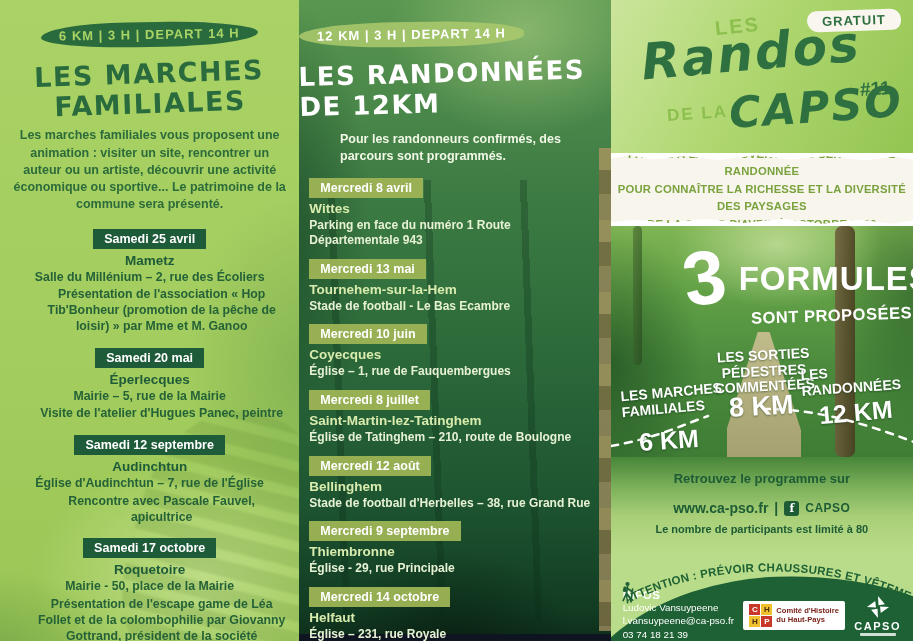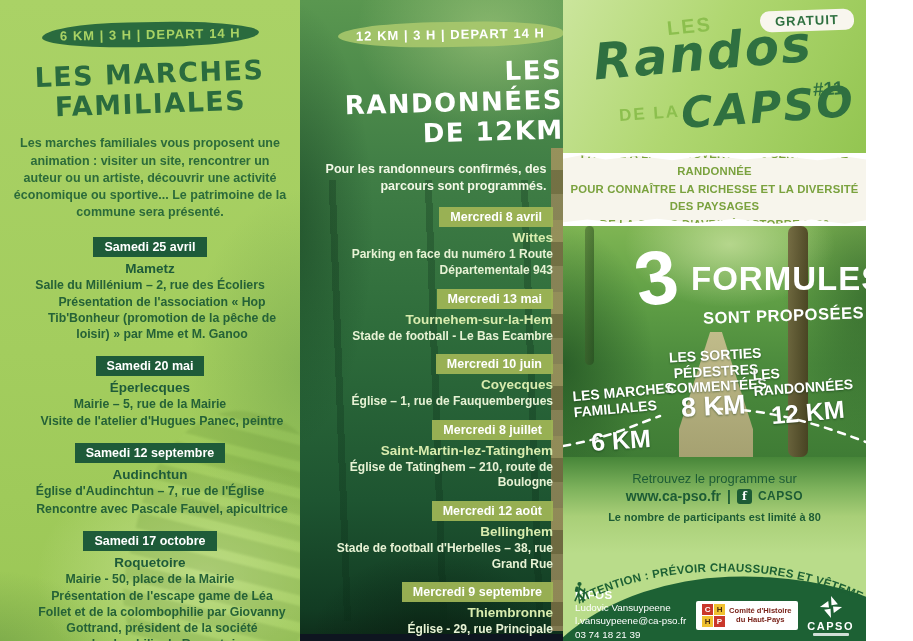--- a/index.html
+++ b/index.html
@@ -14,31 +14,31 @@
       radial-gradient(ellipse 200px 120px at -5% 102%, rgba(58,110,50,.35), rgba(58,110,50,0) 70%),
       linear-gradient(180deg,#aad266 0%,#a3cd5e 55%,#9bc756 100%);}
   .boot-hint{position:absolute;right:-24px;bottom:-40px;width:190px;height:270px;transform:rotate(14deg);
     border-radius:45% 45% 35% 35%;opacity:.35;filter:blur(1px);
     background:repeating-linear-gradient(0deg, rgba(110,152,62,.75) 0 16px, rgba(168,208,104,.35) 16px 26px);}
   .badge-dark{display:inline-block;margin-top:22px;background:#2a6b3e;color:#a9d364;font-weight:bold;
     font-size:13px;letter-spacing:1px;padding:5px 18px;transform:rotate(-1deg);
     border-radius:46% 54% 50% 50%/65% 55% 60% 50%;}
   .lp-title{margin-top:12px;font-size:27px;font-weight:800;color:#2a6b3e;line-height:1.12;letter-spacing:1.5px;
     transform:rotate(-2deg);font-family:"DejaVu Sans",sans-serif;}
-  .lp-intro{margin:16px auto 0;width:276px;font-size:12.5px;line-height:1.38;color:#2c6b3a;font-weight:bold;}
+  .lp-intro{margin:8px auto 0;width:276px;font-size:12.5px;line-height:1.38;color:#2c6b3a;font-weight:bold;}
   .events{margin-top:15px;position:relative;z-index:2;}
   .event{margin-bottom:13px;padding:0 12px;}
   .date-badge{display:inline-block;font-weight:bold;font-size:12.5px;padding:3px 11px;color:#fff;}
   .left-date{background:#1e5b39;}
   .ev-city{margin-top:4px;font-weight:bold;font-size:13.5px;color:#1e5b39;}
   .ev-place{margin-top:2px;font-size:12.3px;line-height:1.28;color:#256237;font-weight:bold;}
   .ev-desc{margin-top:2px;font-size:12.3px;line-height:1.28;color:#256237;font-weight:bold;margin-left:24px;}
 
   
-  .panel-middle{position:relative;width:263px;height:641px;overflow:hidden;text-align:right;color:#fff;
+  .panel-middle{position:relative;width:312px;height:641px;overflow:hidden;text-align:left;color:#fff;
     background:
       radial-gradient(ellipse 190px 150px at 72% 5%, rgba(196,224,146,.45), rgba(196,224,146,0) 70%),
       radial-gradient(ellipse 120px 320px at -4% 35%, rgba(14,52,26,.5), rgba(14,52,26,0) 70%),
       radial-gradient(ellipse 160px 120px at 50% 100%, rgba(8,26,14,.6), rgba(8,26,14,0) 75%),
       linear-gradient(180deg,#5a9750 0%,#3f7d45 28%,#2e6c3b 52%,#1e5531 78%,#123c23 95%,#0e2c1a 100%);}
   .trees{position:absolute;inset:180px 0 20px 0;opacity:.8;pointer-events:none;
     background:repeating-linear-gradient(88deg, rgba(0,0,0,0) 0 44px, rgba(10,42,22,.35) 44px 51px, rgba(0,0,0,0) 51px 96px);}
   .bark-strip{position:absolute;top:148px;bottom:10px;right:0;width:12px;opacity:.85;
     background:repeating-linear-gradient(180deg,#a5945f 0 22px,#7d6f44 22px 46px,#96865a 46px 72px);}
   .bottom-strip{position:absolute;bottom:0;left:0;width:100%;height:7px;background:#0e1520;}
@@ -88,42 +88,42 @@
   .f-label{position:absolute;color:#fff;font-weight:800;line-height:1.12;text-shadow:0 1px 2px rgba(0,40,10,.45);}
   .f1l{left:10px;top:158px;font-size:14px;transform:rotate(-5deg);width:120px;text-align:left;}
   .f1k{left:28px;top:200px;font-size:25px;transform:rotate(-4deg);}
   .f2l{left:78px;top:122px;width:150px;text-align:center;font-size:14px;transform:rotate(-3deg);}
   .f2k{left:118px;top:165px;font-size:27px;transform:rotate(-3deg);}
   .f3l{left:190px;top:138px;font-size:14px;transform:rotate(-4deg);}
   .f3k{left:208px;top:172px;font-size:25px;transform:rotate(-5deg);}
   .dash-svg{position:absolute;left:0;top:0;width:303px;height:231px;}
   .rp-program{position:relative;height:96px;text-align:center;color:#1d5c35;
     background:linear-gradient(180deg,#478639 0%,#7cb15b 32%,#a9cf78 62%,#b9dc8a 100%);}
-  .prog1{padding-top:14px;font-weight:400;font-size:13px;}
-  .prog2{margin-top:2px;display:flex;justify-content:center;align-items:center;gap:6px;font-weight:800;font-size:14px;}
+  .prog1{padding-top:14px;font-weight:700;font-size:13px;}
+  .prog2{margin-top:14px;display:flex;justify-content:center;align-items:center;gap:6px;font-weight:800;font-size:14px;}
   .fb{display:inline-flex;align-items:center;justify-content:center;width:15px;height:15px;border-radius:3px;
     background:#1d5c35;color:#fff;font-size:11px;font-weight:bold;font-family:"DejaVu Serif",serif;}
   .fb-label{font-size:12px;letter-spacing:.5px;}
   .limit{margin-top:7px;font-weight:bold;font-size:11px;}
   .rp-bottom{position:relative;height:88px;background:#b9dc8a;overflow:hidden;}
   .hill{position:absolute;top:24px;left:-55px;width:430px;height:170px;background:#1d6134;
     border-radius:52% 48% 0 0/95% 58% 0 0;transform:rotate(-2deg);}
   .arc-svg{position:absolute;top:-6px;left:0;width:303px;height:64px;z-index:3;}
   .arc-svg text{font-family:"Liberation Sans",sans-serif;font-size:11.5px;font-weight:bold;fill:#1d6134;letter-spacing:.3px;}
   .hiker{position:absolute;left:7px;top:28px;z-index:3;}
   .rp-footer{position:absolute;left:0;right:0;bottom:0;height:52px;z-index:2;display:flex;align-items:center;
     justify-content:space-between;padding:0 12px;color:#fff;}
   .infos-title{font-size:11.5px;font-weight:800;letter-spacing:.5px;}
   .infos-line{font-size:9.8px;line-height:1.35;}
   .chhp{display:flex;align-items:center;gap:4px;background:#fff;padding:3px 6px;border-radius:2px;}
   .chhp-grid{display:grid;grid-template-columns:11px 11px;grid-template-rows:11px 11px;gap:1px;}
   .chhp-grid span{display:flex;align-items:center;justify-content:center;font-size:8px;font-weight:800;}
   .sq-red{background:#c9372a;color:#fff;}
   .sq-yel{background:#f0c12f;color:#4a2d10;}
-  .chhp-text{font-size:7.6px;font-weight:800;color:#7a241a;line-height:1.2;text-align:center;}
+  .chhp-text{font-size:7.6px;font-weight:800;color:#7a241a;line-height:1.2;text-align:left;}
   .capso-logo{display:flex;flex-direction:column;align-items:center;gap:1px;}
   .capso-name{font-size:11px;font-weight:800;letter-spacing:1.5px;color:#fff;}
   .capso-sub{width:36px;height:3px;background:rgba(255,255,255,.8);border-radius:1px;}
 </style>
 </head>
 <body>
 
 <div class="poster">
 
   <div class="panel-left">

